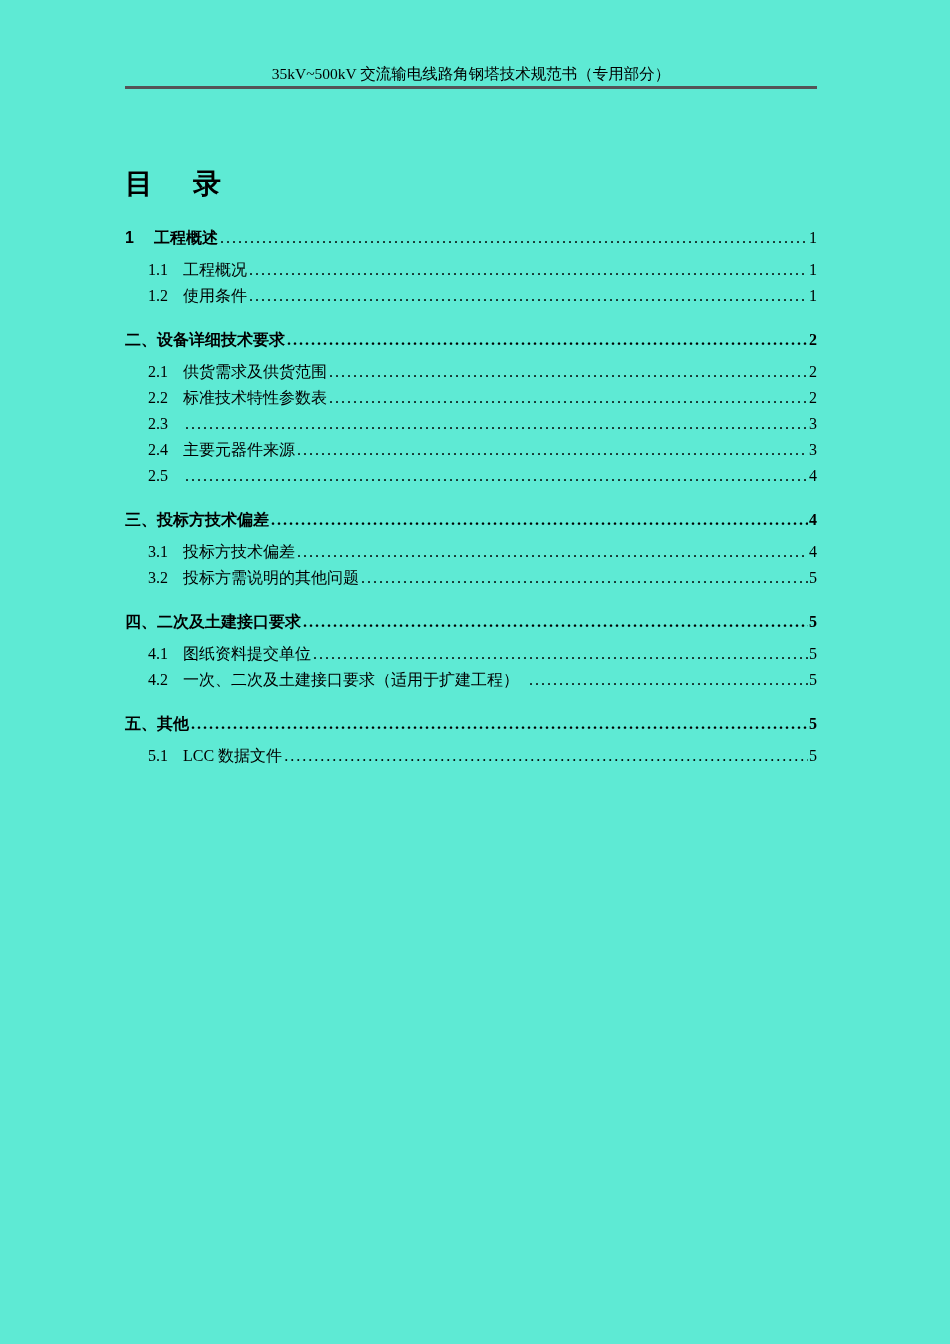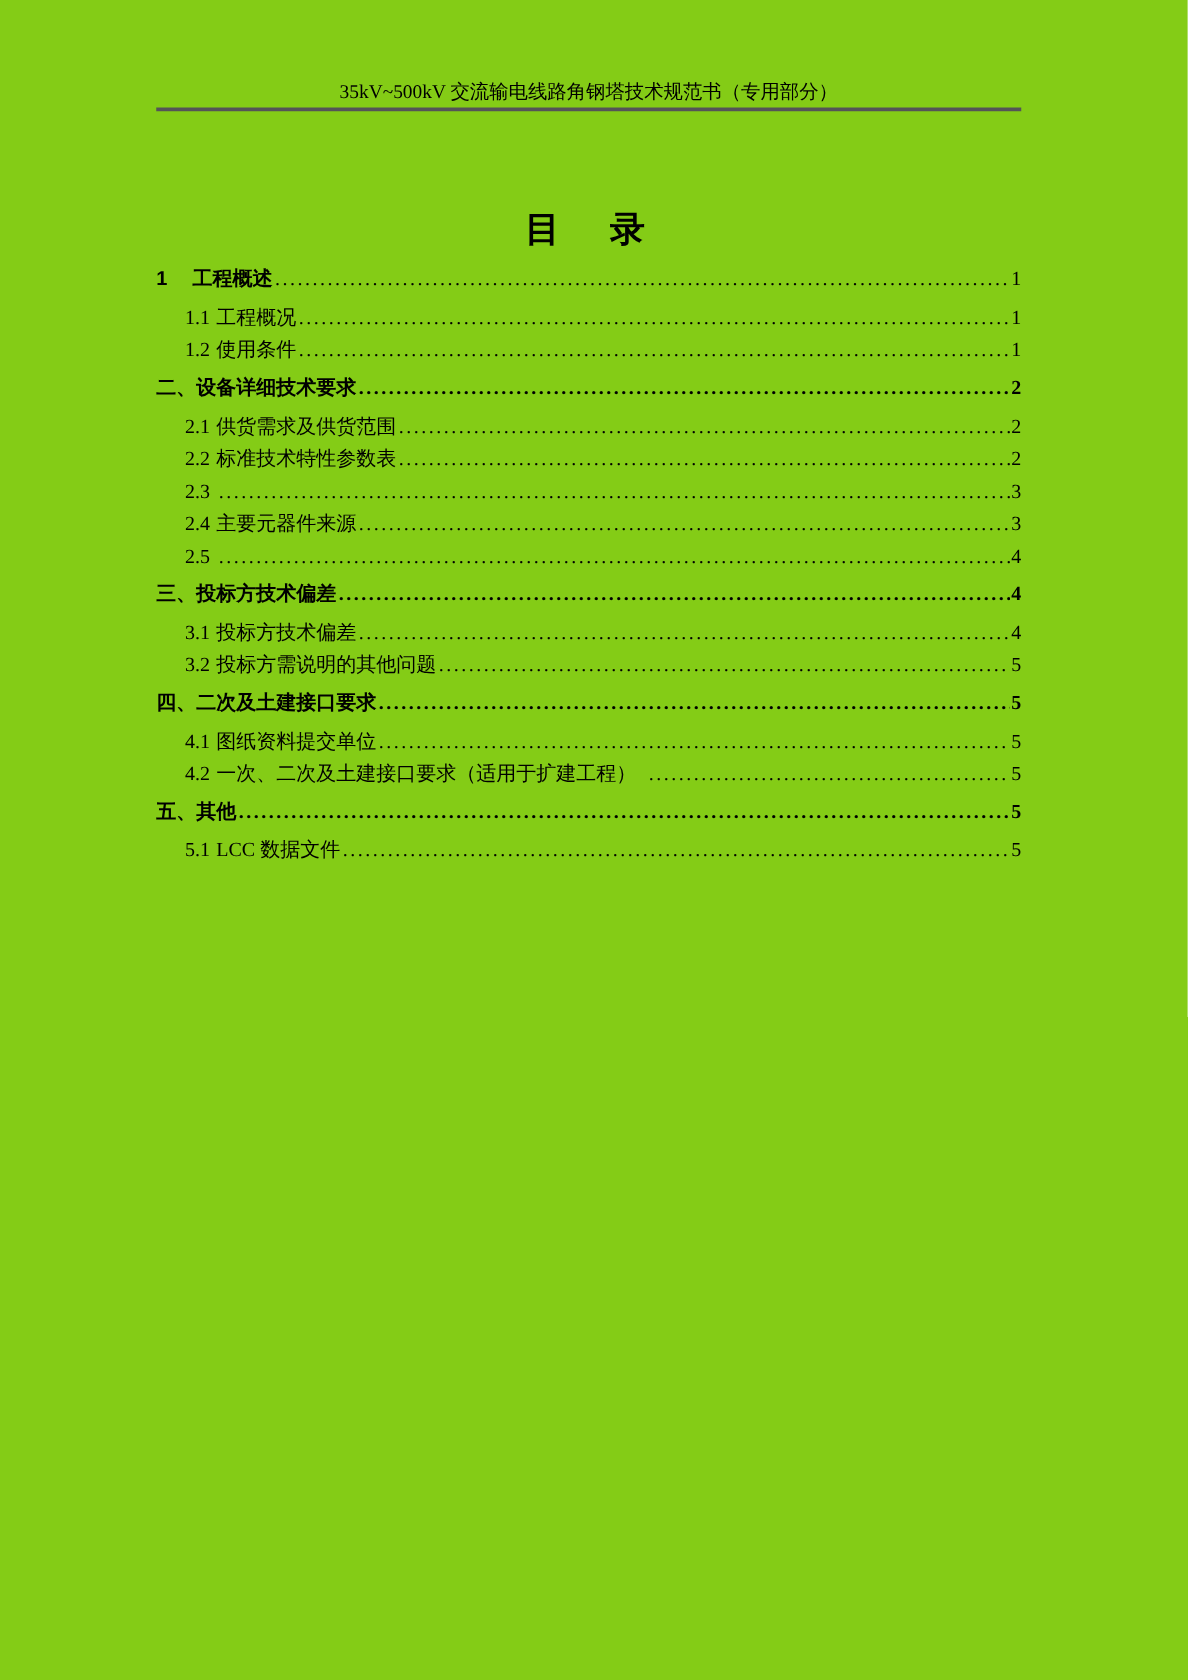--- a/index.html
+++ b/index.html
@@ -6,36 +6,35 @@
   html, body { background: #ffffff; }
   body {
     width: 950px; height: 1344px;
     font-family: "Liberation Serif", serif;
     color: #000000;
     overflow: hidden;
   }
   .page {
     width: 950px; height: 1344px;
     padding: 0 133px 0 125px;
-    background: #84cc16;
+    background: #5eead4;
   }
   .header {
     padding-top: 64px;
     padding-bottom: 3px;
     border-bottom: 3px solid #545457;
     text-align: center;
   }
   .header-text {
     font-size: 15.5px;
     line-height: 19px;
     font-family: "Liberation Serif", serif;
   }
   .doc-title {
     margin-top: 76px;
-    text-align: center;
     font-size: 28px;
     line-height: 38px;
     font-weight: bold;
     letter-spacing: 6px;
     font-family: "Liberation Sans", sans-serif;
   }
   .toc { margin-top: 8px; }
   .toc-row {
     display: flex;
     align-items: baseline;
@@ -47,22 +46,22 @@
     margin-top: 4px;
     margin-bottom: 5px;
   }
   .toc-row.l1:first-child { margin-top: 0; }
   .toc-row.l2 { padding-left: 23px; }
   .toc-row.l1 .num {
     display: inline-block;
     min-width: 29px;
     font-family: "Liberation Sans", sans-serif;
   }
-  .toc-row.l1 .label { font-family: Liberation Mono, monospace; }
-  .toc-row.l2 .num { margin-right: 5px; }
+  .toc-row.l1 .label { font-family: Liberation Mono, monospace; margin-top: 15px; }
+  .toc-row.l2 .num { margin-right: 15px; }
   .label { white-space: nowrap; font-family: Liberation Serif, serif; }
   .leader {
     flex: 1;
     overflow: hidden;
     white-space: nowrap;
     letter-spacing: 2px;
     margin-left: 2px;
     min-width: 0;
   }
   .leader::after {

